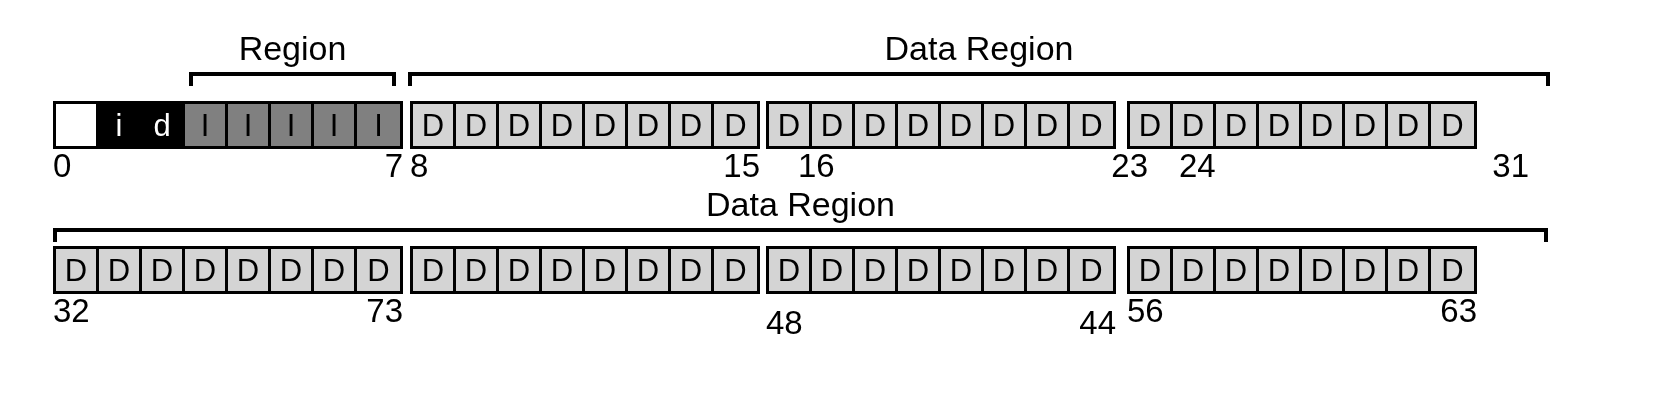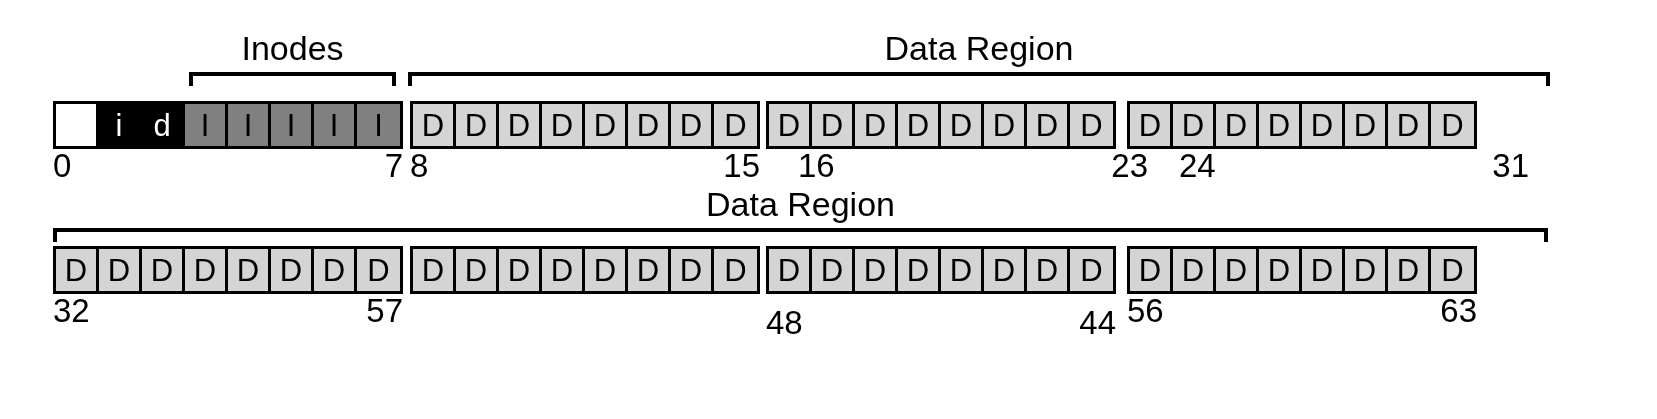--- a/index.html
+++ b/index.html
@@ -105,21 +105,21 @@
     white-space: nowrap;
   }
   .num.start { left: 0; }
   .num.end   { right: 0; }
 </style>
 </head>
 <body>
 
 <div id="diagram">
     <div class="region" style="left: 189px; width: 207px; top: 32px;">
-      <div class="region-label">Inodes</div>
+      <div class="region-label">Region</div>
       <div class="bracket">
         <div class="bracket-line"></div>
         <div class="bracket-tick left"></div>
         <div class="bracket-tick right"></div>
       </div>
     </div>
     <div class="region" style="left: 408px; width: 1142px; top: 32px;">
       <div class="region-label">Data Region</div>
       <div class="bracket">
         <div class="bracket-line"></div>
@@ -196,21 +196,21 @@
       <div class="cell data">D</div>
       <div class="cell data">D</div>
       <div class="cell data">D</div>
       <div class="cell data">D</div>
       <div class="cell data">D</div>
       <div class="cell data">D</div>
       <div class="cell data">D</div>
     </div>
     <div class="numbers" style="left: 53px; width: 350px; top: 295px;">
       <span class="num start">32</span>
-      <span class="num end">57</span>
+      <span class="num end">73</span>
     </div>
     <div class="group" style="left: 410px; top: 246px;">
       <div class="cell data">D</div>
       <div class="cell data">D</div>
       <div class="cell data">D</div>
       <div class="cell data">D</div>
       <div class="cell data">D</div>
       <div class="cell data">D</div>
       <div class="cell data">D</div>
       <div class="cell data">D</div>

